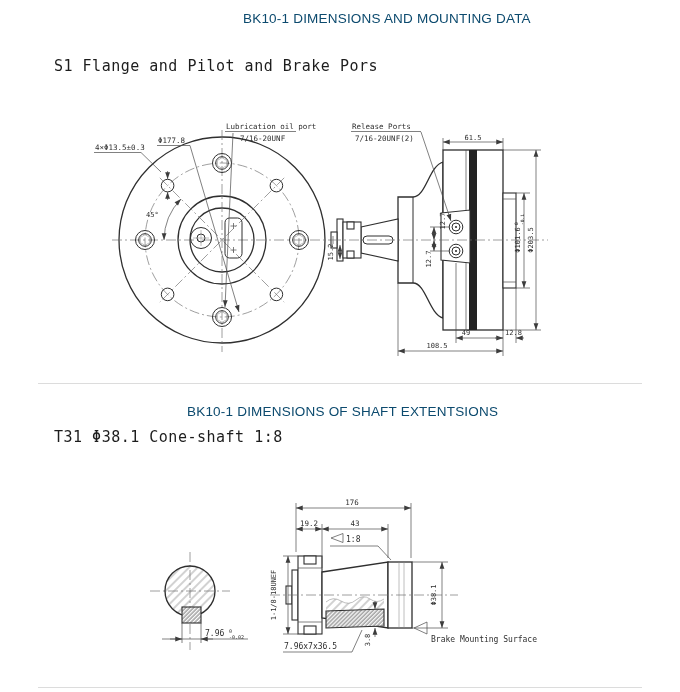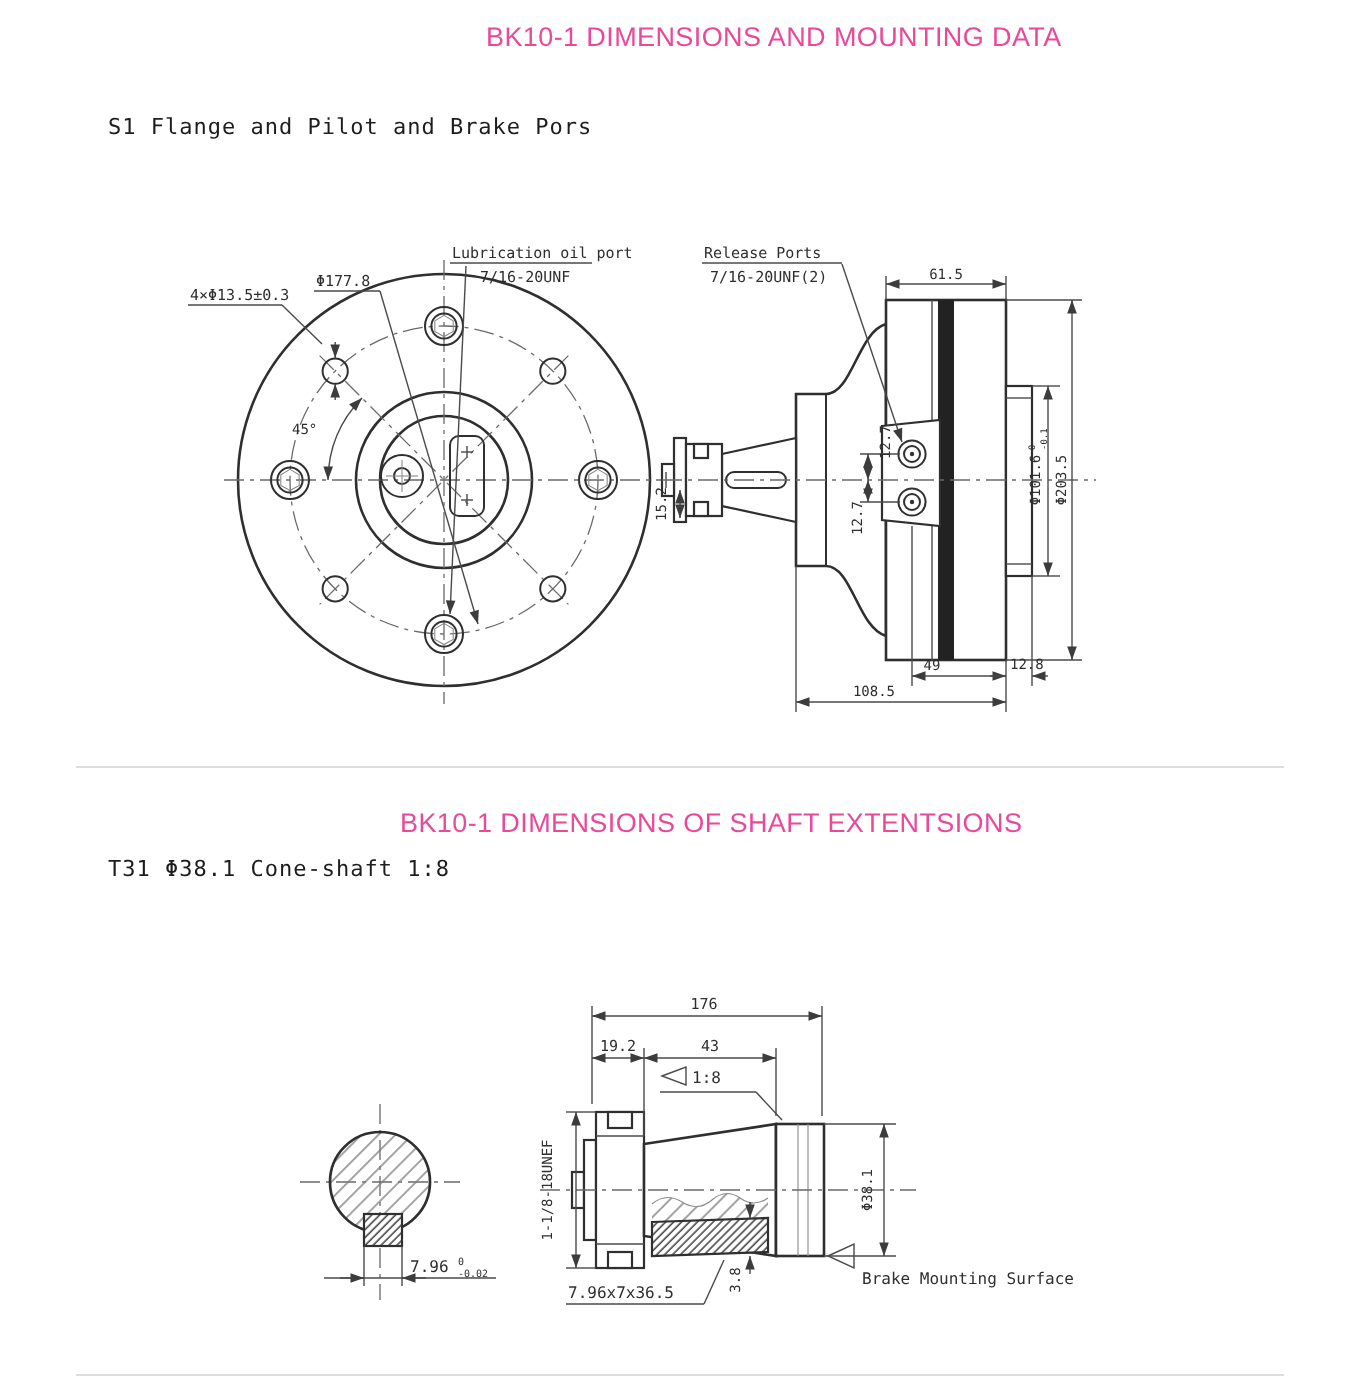--- a/index.html
+++ b/index.html
@@ -1,18 +1,18 @@
 <!DOCTYPE html>
 <html><head>
 <meta charset="utf-8">
 <style>
   html,body{margin:0;padding:0;background:#fff;}
   body{width:680px;height:692px;position:relative;font-family:"Liberation Sans",sans-serif;overflow:hidden;}
-  .title{position:absolute;font-size:13.5px;color:#ec4899;letter-spacing:.2px;white-space:nowrap;}
-  .subtitle{position:absolute;font-family:"DejaVu Sans Mono",monospace;font-size:11px;color:#1d1d1d;white-space:nowrap;letter-spacing:.5px;}
+  .title{position:absolute;font-size:13.5px;color:#0c4a6e;letter-spacing:.2px;white-space:nowrap;}
+  .subtitle{position:absolute;font-family:"DejaVu Sans Mono",monospace;font-size:15px;color:#1d1d1d;white-space:nowrap;letter-spacing:.5px;}
   .divider{position:absolute;left:38px;width:604px;height:1px;background:#dcdcdc;}
   svg{position:absolute;left:0;top:0;}
   svg text{fill:#2e2e2e;font-family:"DejaVu Sans Mono",monospace;}
   .d7{font-size:7px;}
   .d75{font-size:7.5px;}
   .d8{font-size:8px;}
   .d5{font-size:5px;}
   .d45{font-size:4.5px;}
   .ol{stroke:#2f2f2f;stroke-width:1.3;fill:none;}
   .olf{stroke:#2f2f2f;stroke-width:1.3;fill:#fff;}
@@ -20,21 +20,21 @@
   .med{stroke:#2f2f2f;stroke-width:1;fill:none;}
   .thin{stroke:#4a4a4a;stroke-width:.7;fill:none;}
   .cl{stroke:#6a6a6a;stroke-width:.65;fill:none;stroke-dasharray:10 3 2 3;}
   .ph{stroke:#8a8a8a;stroke-width:.55;fill:none;}
 </style>
 </head>
 <body>
 
 <div class="title" style="left:243px;top:11px;">BK10-1 DIMENSIONS AND MOUNTING DATA</div>
 <div class="subtitle" style="left:54px;top:57px;">S1 Flange and Pilot and Brake Pors</div>
-<div class="title" style="left:200px;top:404px;">BK10-1 DIMENSIONS OF SHAFT EXTENTSIONS</div>
+<div class="title" style="left:187px;top:404px;">BK10-1 DIMENSIONS OF SHAFT EXTENTSIONS</div>
 <div class="subtitle" style="left:54px;top:428px;">T31 Φ38.1 Cone-shaft 1:8</div>
 <div class="divider" style="top:383px;"></div>
 <div class="divider" style="top:687px;"></div>
 
 <svg width="680" height="692" viewBox="0 0 680 692">
   <defs>
     <marker id="ar" viewBox="0 0 10 8" refX="9.5" refY="4" markerWidth="8" markerHeight="6" orient="auto-start-reverse" markerUnits="userSpaceOnUse">
       <path d="M0.5,0.8 L9.5,4 L0.5,7.2 Z" fill="#3c3c3c"></path>
     </marker>
     <pattern id="ph1" patternUnits="userSpaceOnUse" width="6" height="6" patternTransform="rotate(45)">

